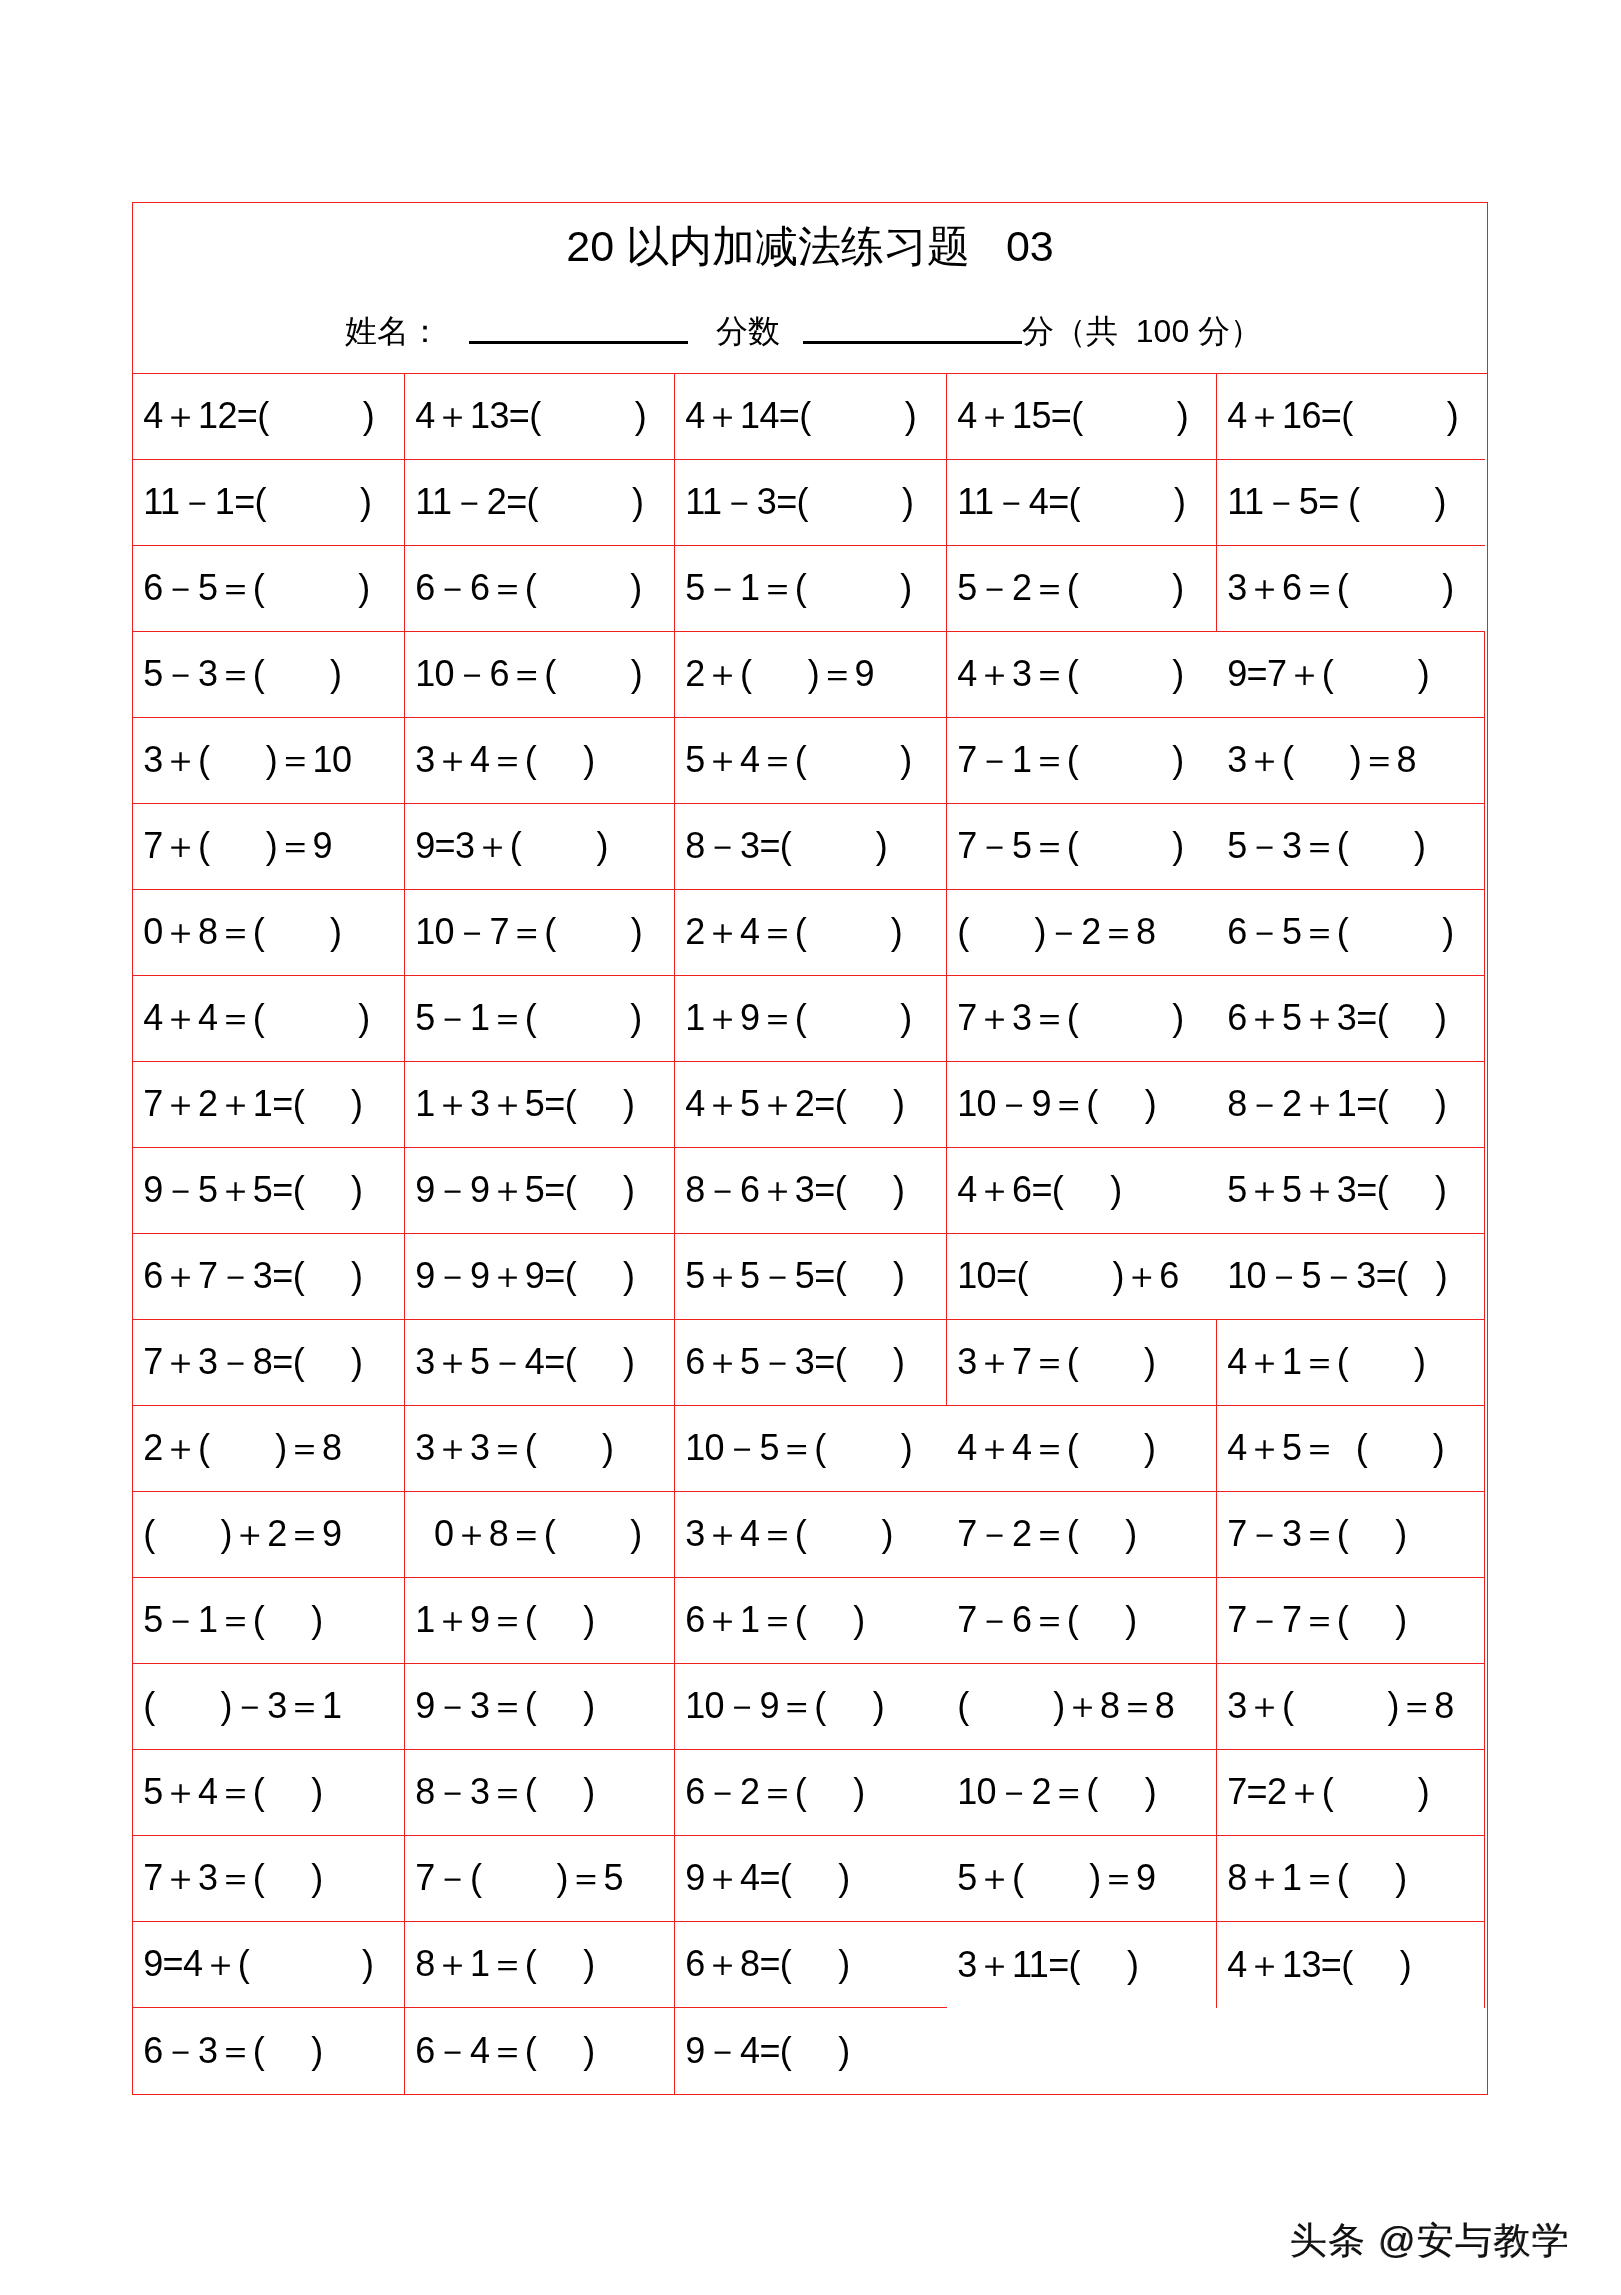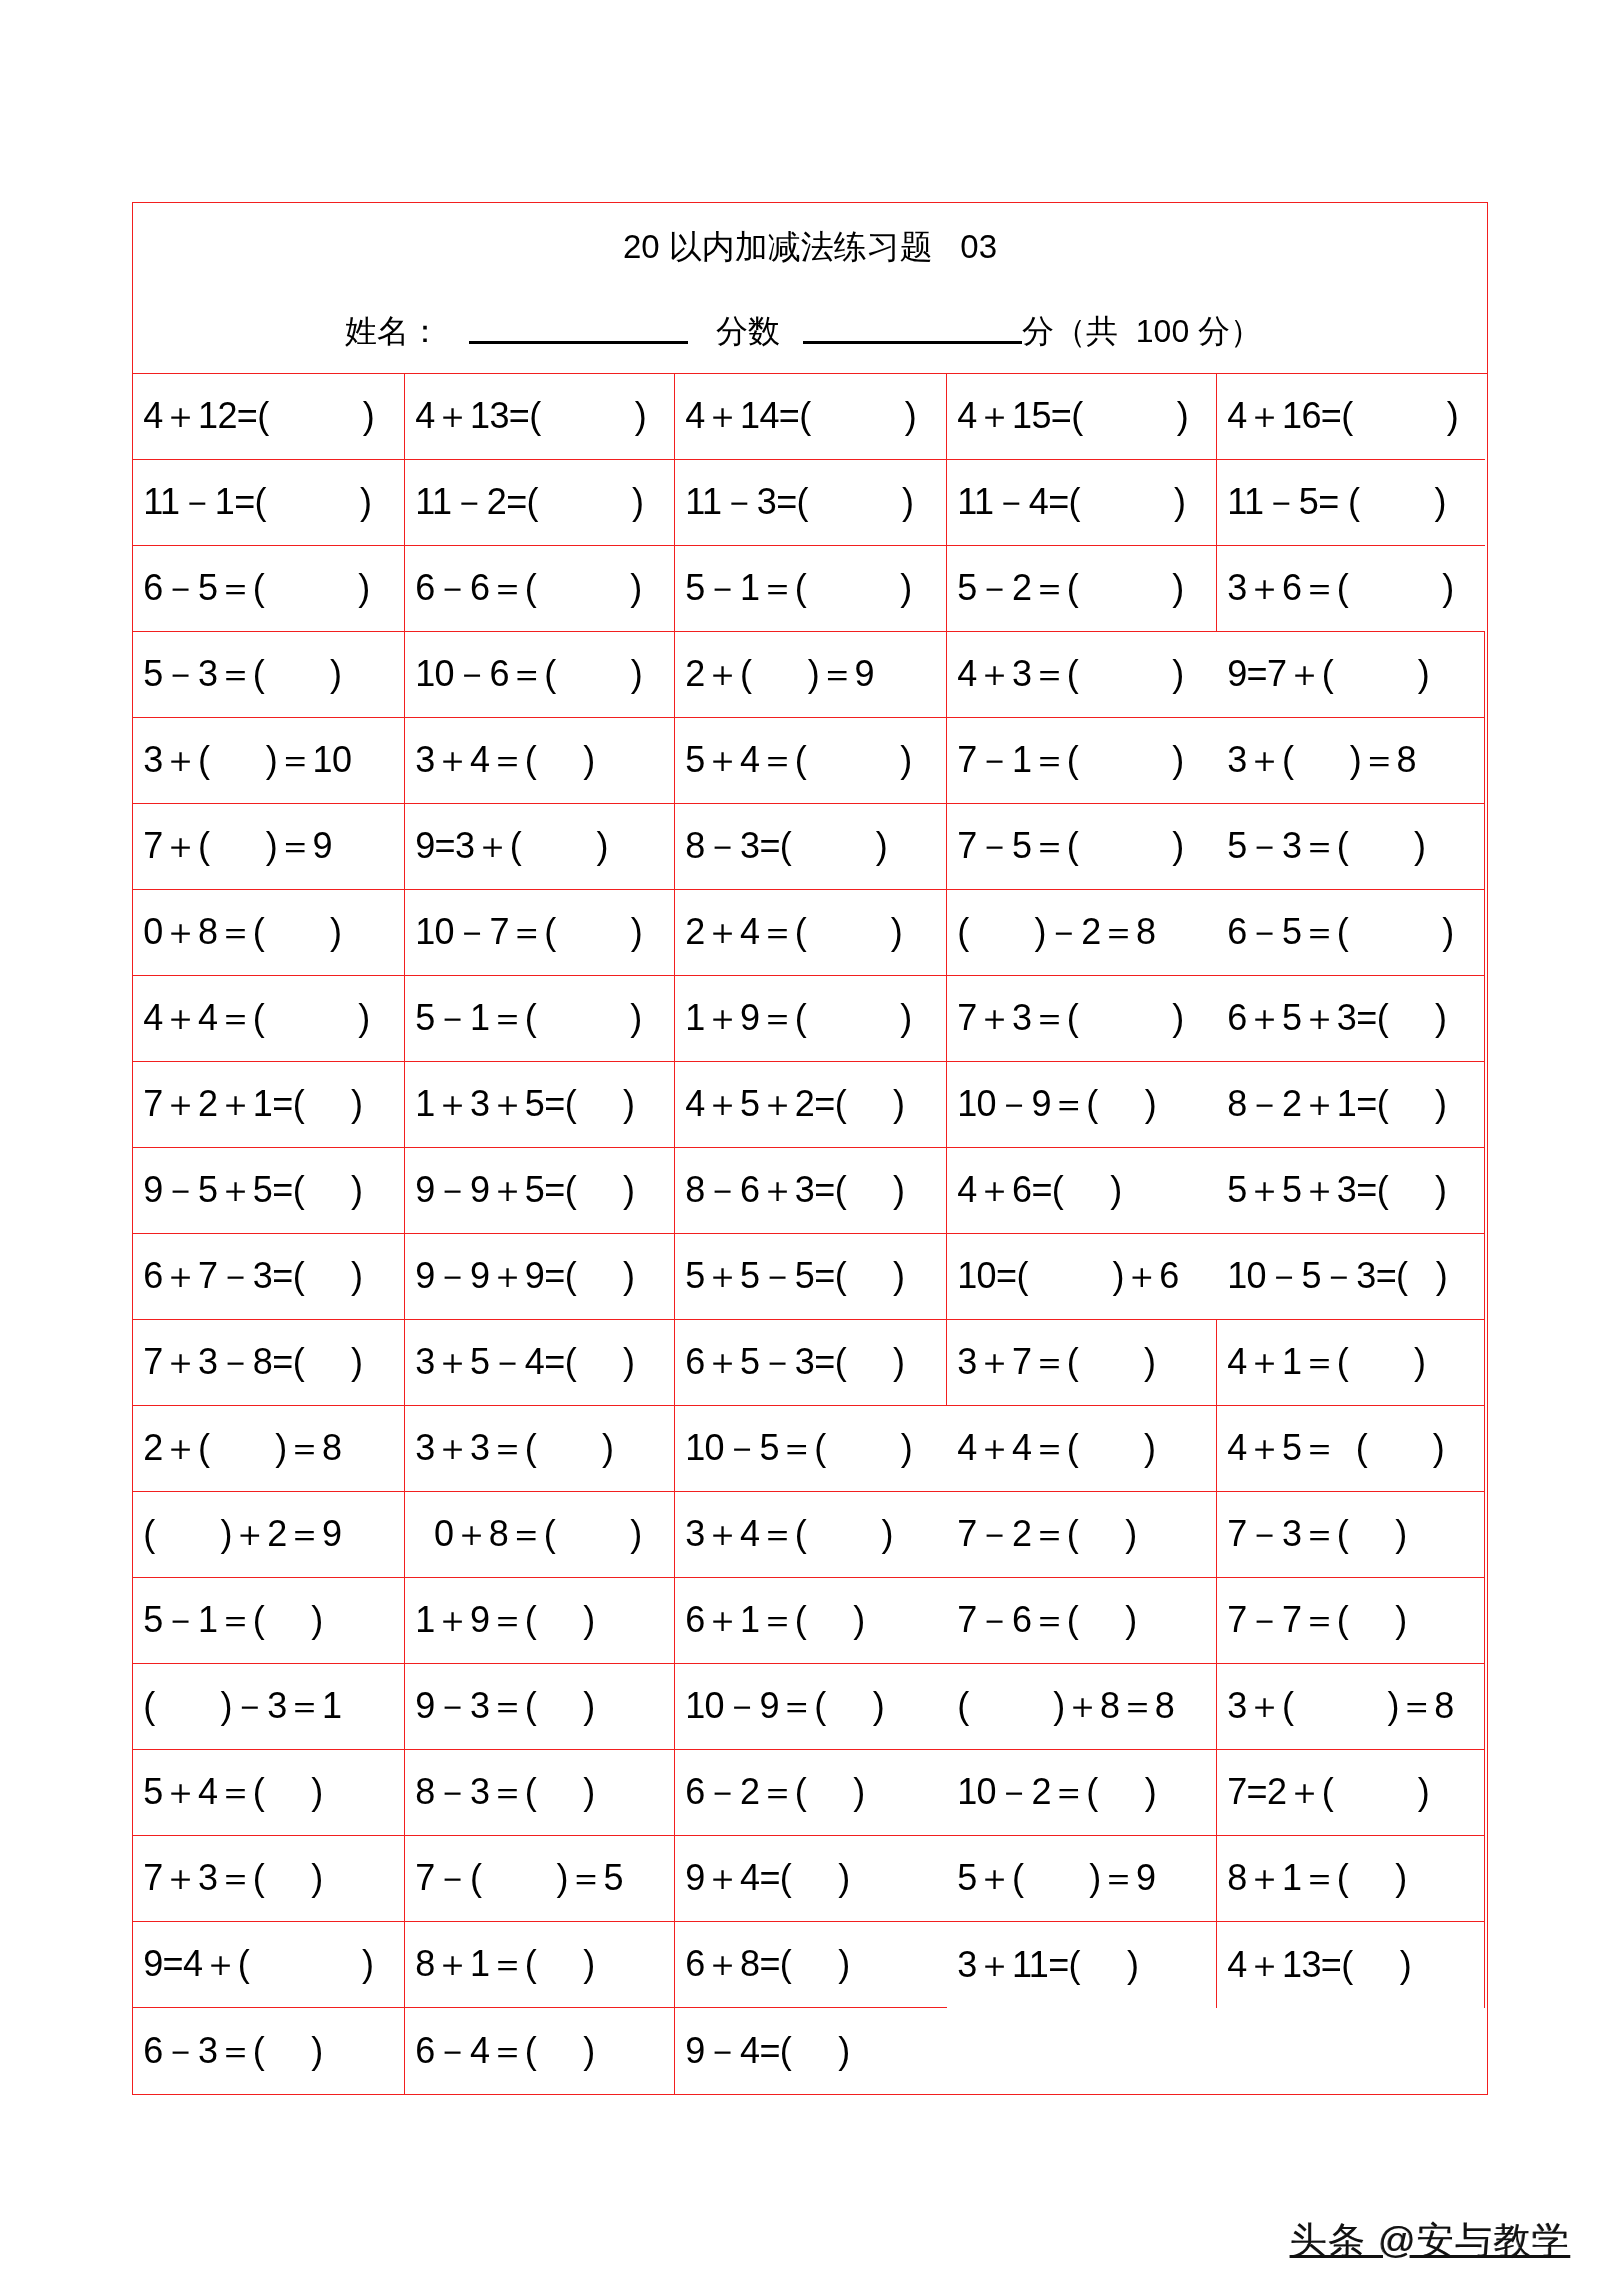--- a/index.html
+++ b/index.html
@@ -2,36 +2,36 @@
 <html style="font-size:10.2px"><head>
 <meta charset="utf-8">
 <style>
   html, body { margin: 0; padding: 0; background: #ffffff; }
   body { width: 1622px; height: 2295px; position: relative; overflow: hidden;
          font-family: "Liberation Sans", "DejaVu Sans", sans-serif; color: #000; }
   .sheet { position: absolute; left: 132px; top: 202px; width: 1356px;
            border: 1.9px solid #f21f1f; box-sizing: border-box; }
   .header { height: 171px; border-bottom: 1.9px solid #f21f1f; position: relative; box-sizing: border-box; }
   .title { position: absolute; left: 0; right: 0; top: 23px; text-align: center;
-           font-size: 33px; line-height: 41px; white-space: pre; }
+           font-size: 43px; line-height: 41px; white-space: pre; }
   .info { position: absolute; left: 212px; top: 106px; height: 41px; display: flex;
           align-items: flex-end; font-size: 32px; line-height: 38px; white-space: pre; text-align: center; }
   .blank { display: inline-block; border-bottom: 3.2px solid #000; height: 0; margin-bottom: 6.4px; }
   .blank.name { width: 219px; margin-left: 28px; margin-right: 28px; }
   .blank.score { width: 219px; margin-left: 23px; margin-right: 0; }
   .grid { display: grid; grid-template-columns: 272px 270px 272px 270px 268px;
           grid-auto-rows: 86px; }
   .cell { border-right: 1.9px solid #f21f1f; border-bottom: 1.9px solid #f21f1f; box-sizing: border-box;
           display: flex; align-items: center; padding-left: 10.2px;
           font-size: 36px; white-space: pre; letter-spacing: -0.6px; overflow: hidden; }
   .cell.last-col { border-right: none; }
   .cell.last-row { border-bottom: none; }
   .watermark { position: absolute; left: 1290px; top: 2215px; font-size: 37px; line-height: 51px;
                color: #111; white-space: pre; letter-spacing: 1.3px;
-               text-shadow: 0.6px 0.6px 0 #fff, -0.6px 0 0 #555; text-decoration: underline; }
+               text-shadow: 0.6px 0.6px 0 #fff, -0.6px 0 0 #555; }
 </style>
 </head>
 <body>
 
 <div class="sheet">
   <div class="header">
     <div class="title">20 以内加减法练习题   03</div>
     <div class="info">
       <span>姓名：</span>
       <span class="blank name"></span>

